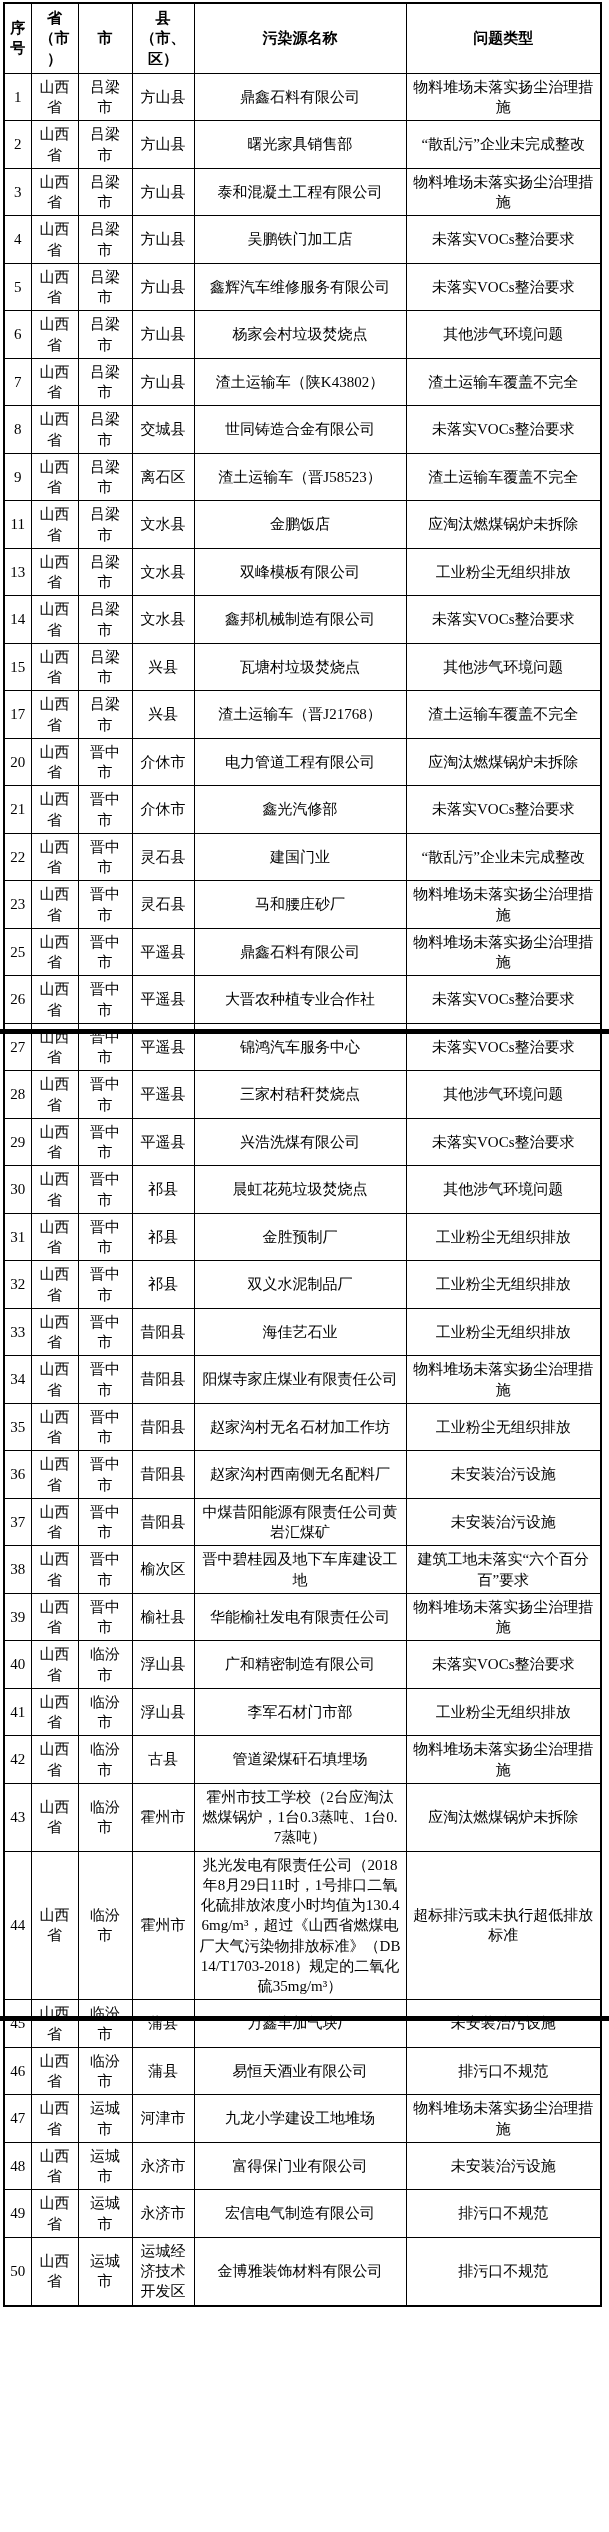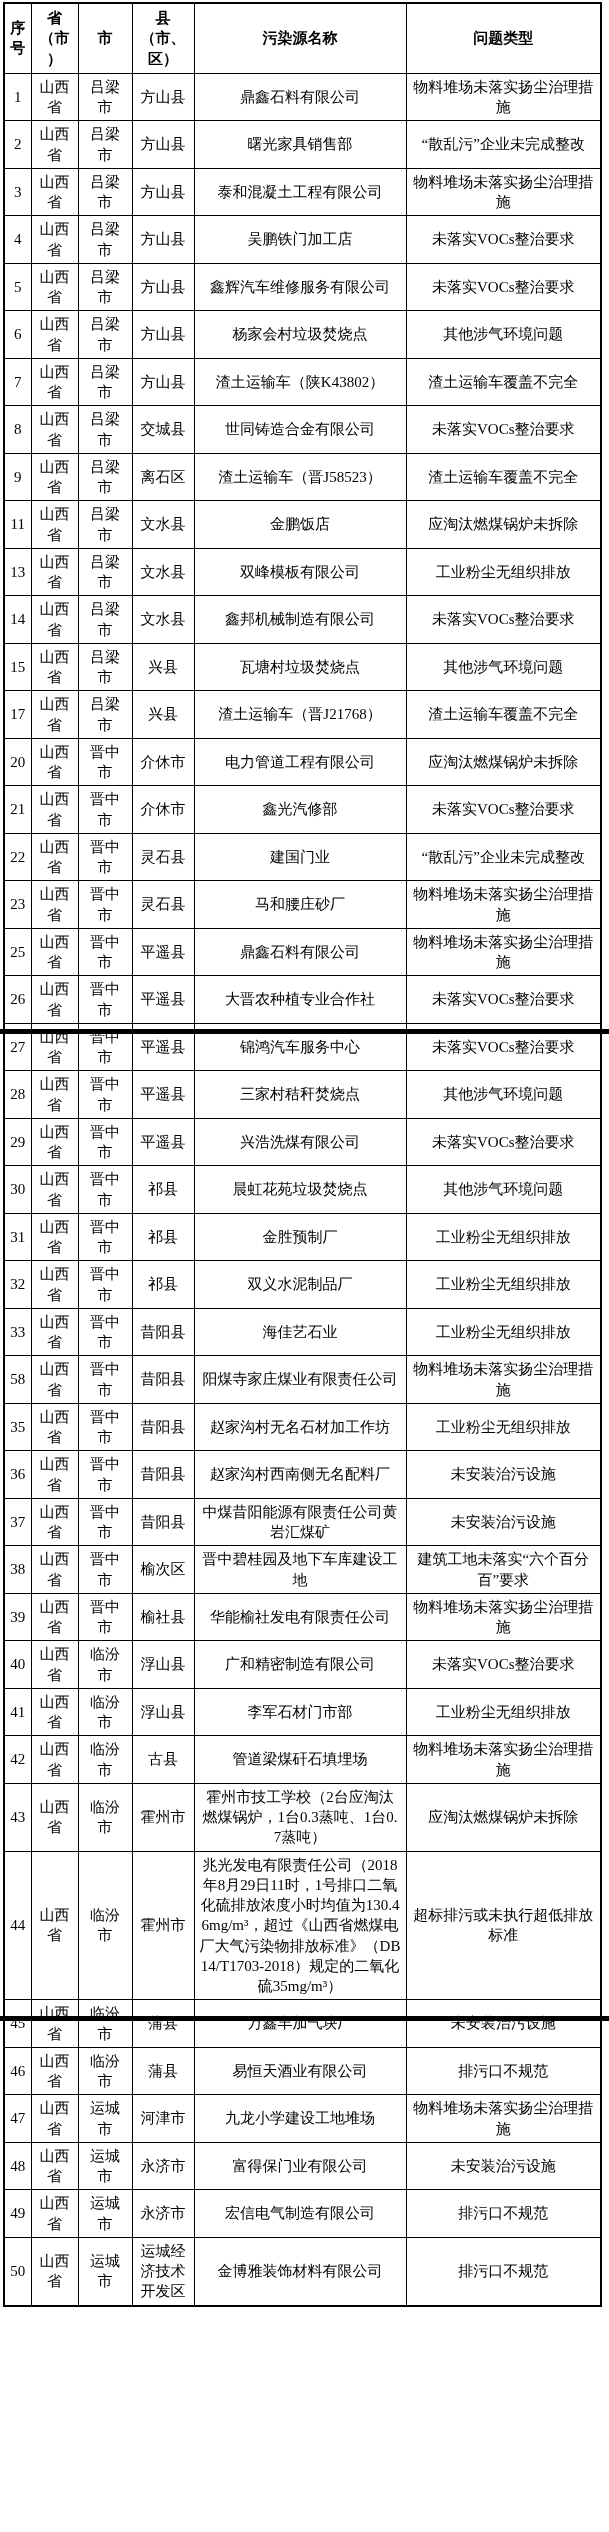--- a/index.html
+++ b/index.html
@@ -286,21 +286,21 @@
         </tr>
         <tr>
           <td>33</td>
           <td>山西省</td>
           <td>晋中市</td>
           <td>昔阳县</td>
           <td>海佳艺石业</td>
           <td>工业粉尘无组织排放</td>
         </tr>
         <tr>
-          <td>58</td>
+          <td>34</td>
           <td>山西省</td>
           <td>晋中市</td>
           <td>昔阳县</td>
           <td>阳煤寺家庄煤业有限责任公司</td>
           <td>物料堆场未落实扬尘治理措施</td>
         </tr>
         <tr>
           <td>35</td>
           <td>山西省</td>
           <td>晋中市</td>

